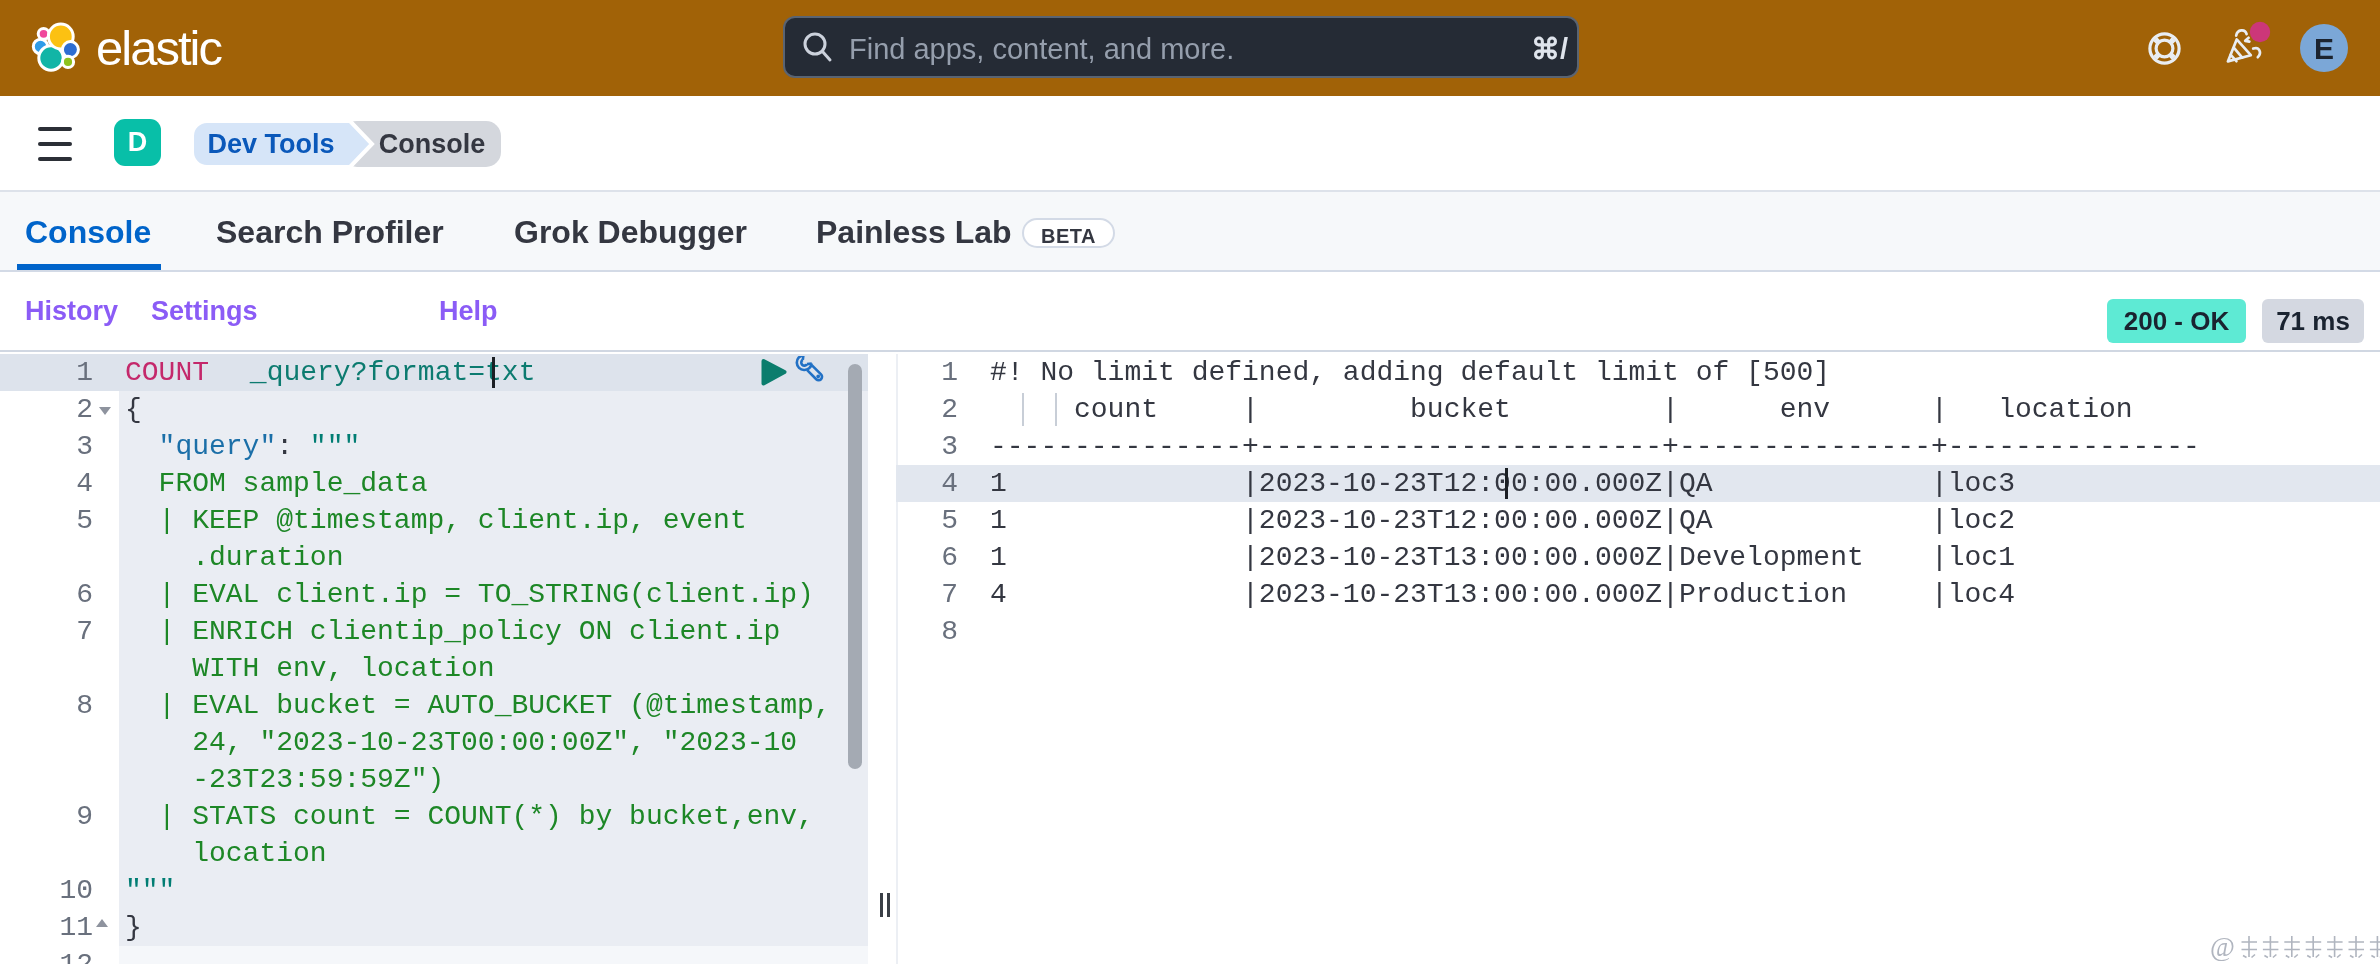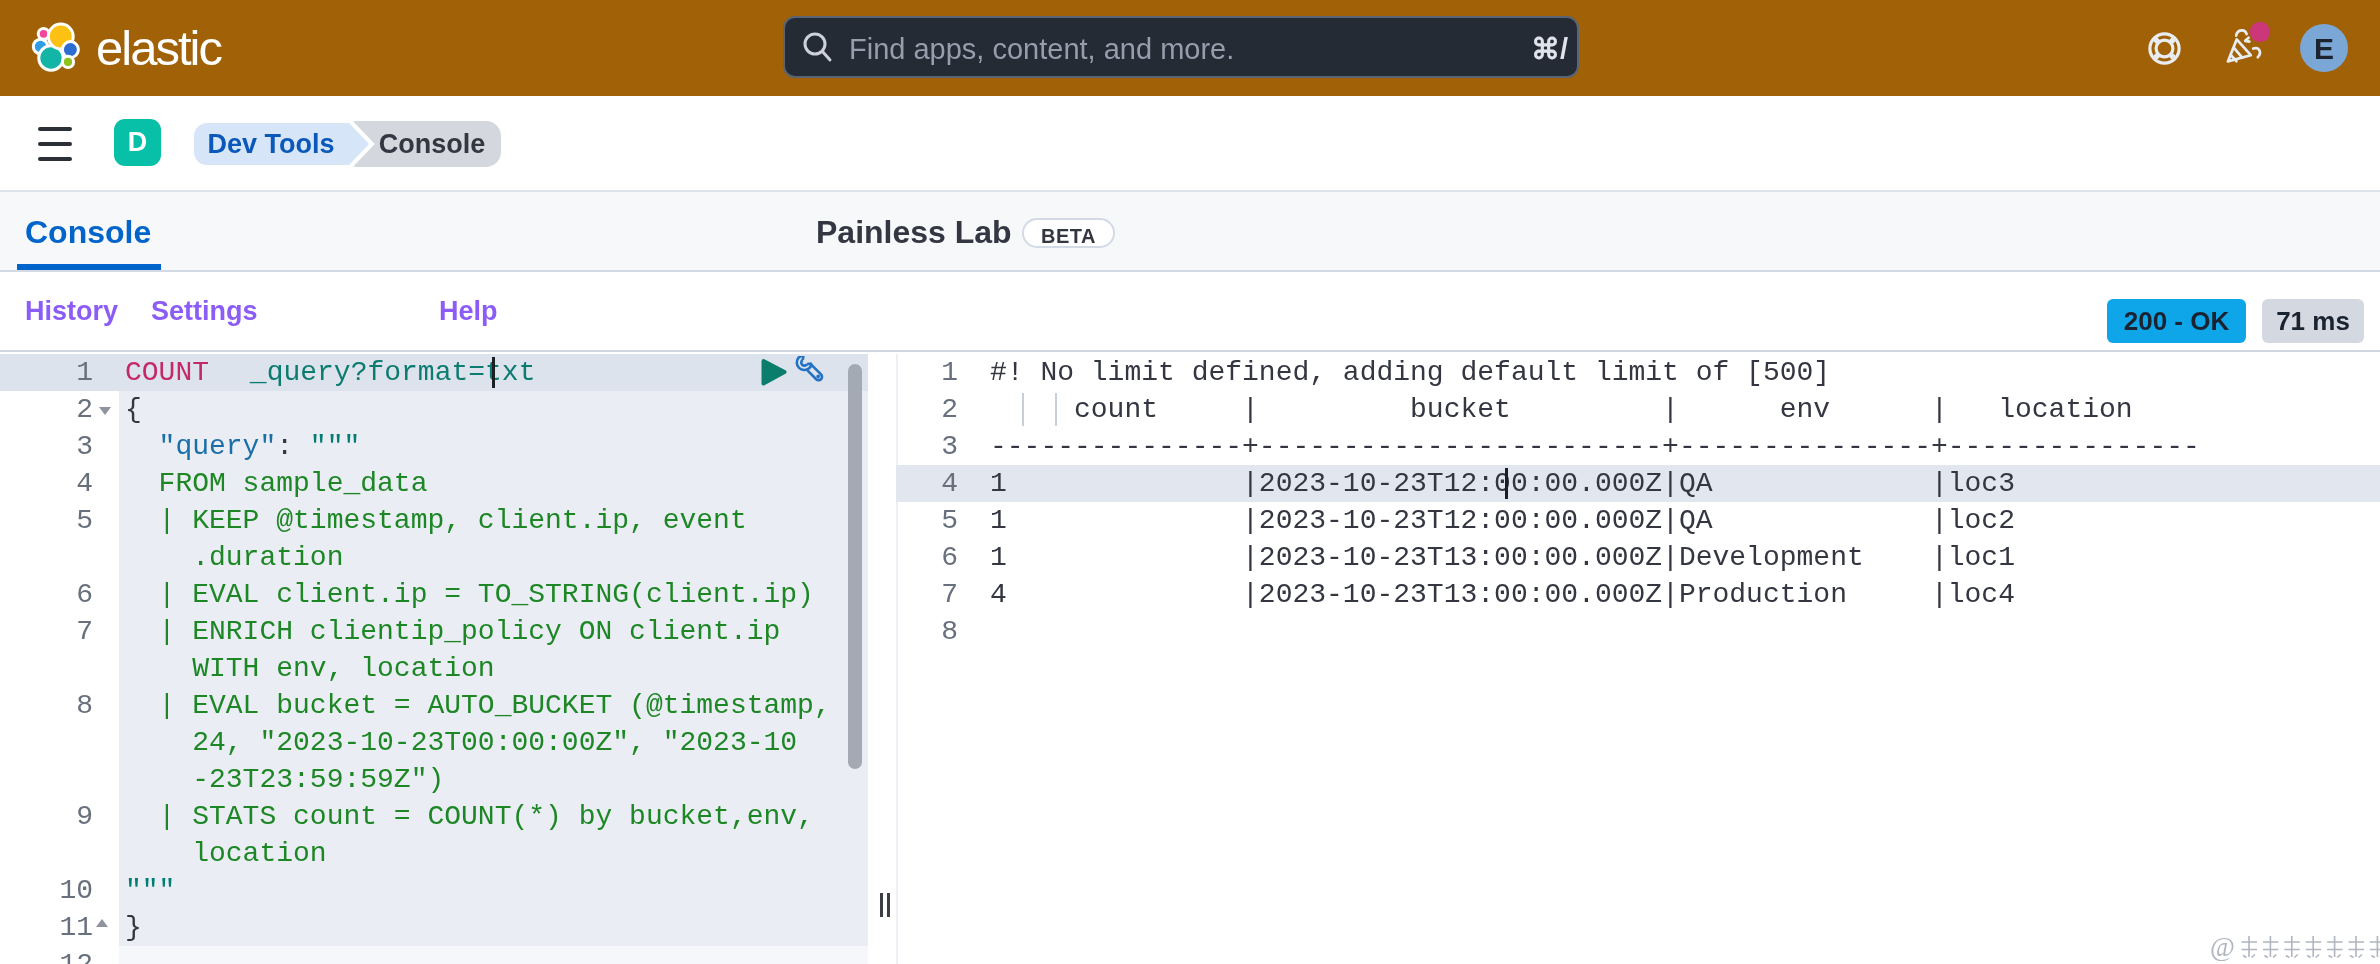--- a/index.html
+++ b/index.html
@@ -25,21 +25,21 @@
   .tab { position:absolute; top:0; height:80px; line-height:80px; font-size:32px; font-weight:700; color:#343741; }
   #tab-console { color:#0064ca; }
   #tab-underline { position:absolute; left:17px; top:72px; width:144px; height:6px; background:#0064ca; }
   #beta { position:absolute; left:1022px; top:26px; height:30px; padding:0 17px; border:2px solid #d3dae6;
     border-radius:20px; background:#fff; font-size:20px; font-weight:700; color:#343741; line-height:33px; letter-spacing:0.5px;}
   
   #toolbar { position:absolute; left:0; top:272px; width:2380px; height:78px; background:#fff; }
   .tbtn { position:absolute; top:0; height:78px; line-height:78px; font-size:27px; font-weight:600; color:#8b5cf6; }
   .pill { position:absolute; top:27px; height:44px; border-radius:6px; font-size:26px; font-weight:700;
     color:#1a2330; text-align:center; }
-  #pill-ok { left:2107px; width:139px; background:#0ea5e9; line-height:44px; }
+  #pill-ok { left:2107px; width:139px; background:#5eead4; line-height:44px; }
   #pill-ms { left:2262px; width:102px; background:#d4d8e1; line-height:44px; }
   
   #panes { position:absolute; left:0; top:350px; width:2380px; height:614px; background:#fff; border-top:2px solid #d0d7e2; }
   .mono { font-family:"Liberation Mono", monospace; font-size:28px; line-height:37px; white-space:pre; }
   #lgutter { position:absolute; left:0; top:2px; width:119px; text-align:right; color:#69707d; }
   #lgutter div { height:37px; padding-right:26px; }
   #rgutter div { height:37px; padding-right:24px; }
   #lreq { position:absolute; left:119px; top:2px; width:749px; height:592px; background:#eaedf3; }
   #lrow1hl { position:absolute; left:0; top:2px; width:868px; height:37px; background:#dde3ec; }
   #lbelow { position:absolute; left:119px; top:594px; width:749px; height:20px; background:#f5f7fa; }
@@ -117,20 +117,22 @@
     <rect x="150" y="0" width="159" height="46" rx="15" fill="#d4d7dd"></rect>
     <path d="M15 0 H158 L180 23 L158 46 H15 A15 15 0 0 1 0 31 V15 A15 15 0 0 1 15 0 Z" fill="#d6e5f8" stroke="#fff" stroke-width="4"></path>
     <text x="79" y="32" text-anchor="middle" font-family="Liberation Sans, sans-serif" font-size="27" font-weight="600" fill="#0a58ba">Dev Tools</text>
     <text x="240" y="32" text-anchor="middle" font-family="Liberation Sans, sans-serif" font-size="27" font-weight="600" fill="#343741">Console</text>
   </svg>
 </div>
 
 <div id="tabs">
   <div class="tab" id="tab-console" style="left:25px">Console</div>
   <div id="tab-underline"></div>
+  <div class="tab" style="left:216px">Search Profiler</div>
+  <div class="tab" style="left:514px">Grok Debugger</div>
   <div class="tab" style="left:816px">Painless Lab</div>
   <div id="beta">BETA</div>
 </div>
 
 <div id="toolbar">
   <div class="tbtn" style="left:25px">History</div>
   <div class="tbtn" style="left:151px">Settings</div>
   <div class="tbtn" style="left:439px">Help</div>
   <div class="pill" id="pill-ok">200 - OK</div>
   <div class="pill" id="pill-ms">71 ms</div>

